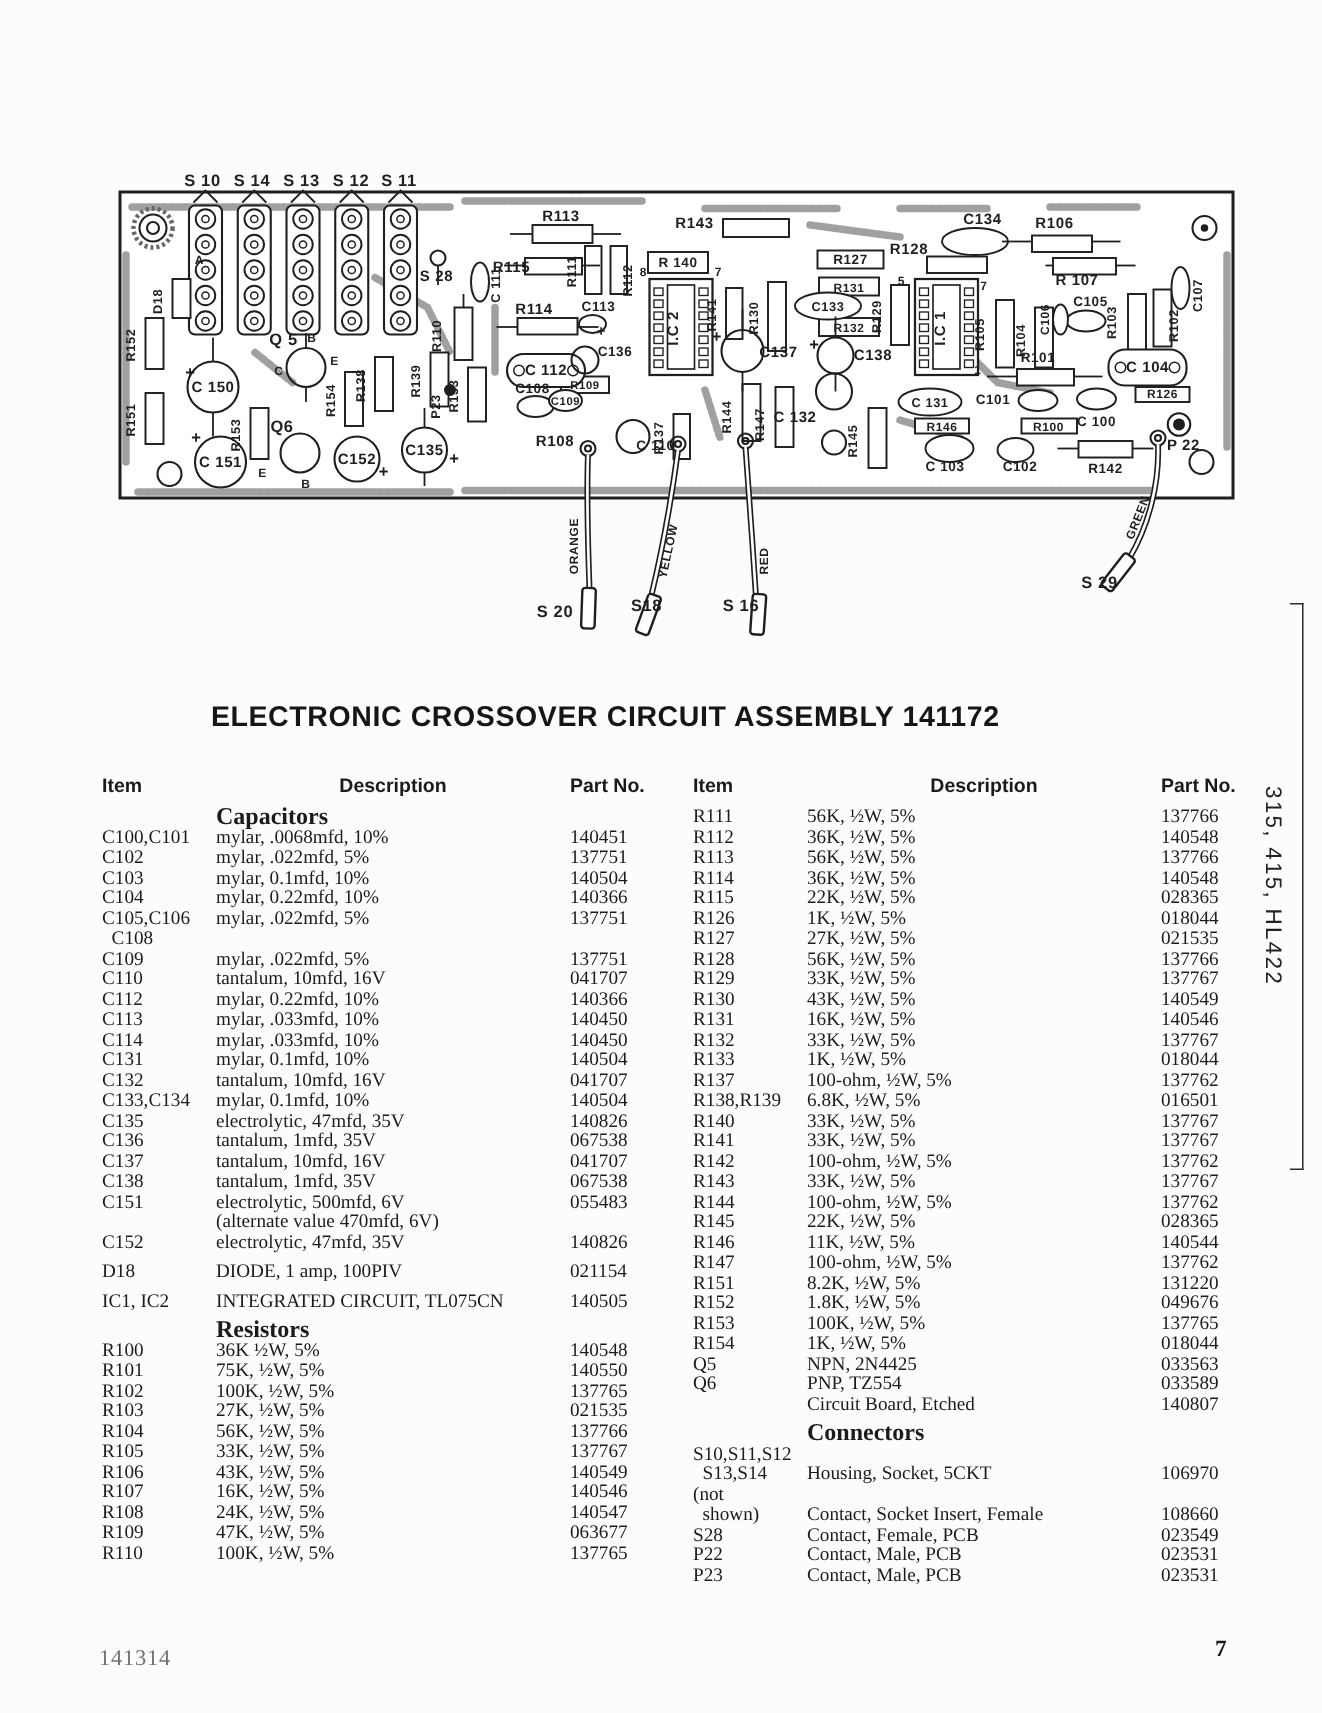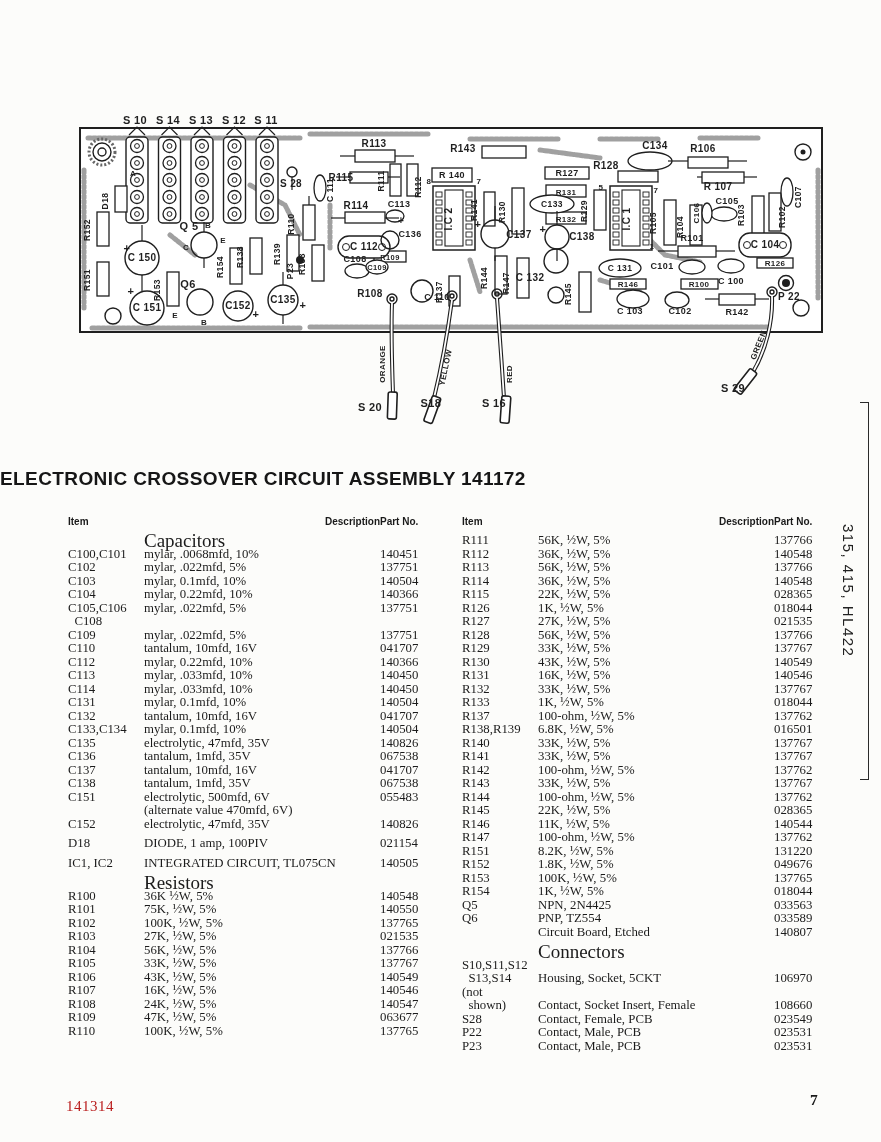--- a/index.html
+++ b/index.html
@@ -1,37 +1,37 @@
 <!DOCTYPE html>
 <html><head>
 <meta charset="utf-8">
 <style>
   html,body{margin:0;padding:0}
   body{width:881px;height:1142px;background:#fcfcfa;position:relative;overflow:hidden;
        font-family:"Liberation Serif",serif;color:#1b1b1b}
   #board{position:absolute;top:0;left:0}
-  .fig-title{position:absolute;top:468px;left:0;width:807px;text-align:left;
+  .fig-title{position:absolute;top:468px;left:0;width:807px;text-align:center;
        font-family:"Liberation Sans",sans-serif;font-weight:700;font-size:19px;letter-spacing:.4px;color:#161616}
   .cols{position:absolute;top:516px;left:68px;width:758px;display:flex;gap:30px}
   .col{width:364px}
-  .hdr{display:flex;font-family:"Liberation Sans",sans-serif;font-size:10px;font-weight:600;margin-bottom:7px;color:#1a1a1a}
+  .hdr{display:flex;font-family:"Liberation Sans",sans-serif;font-size:13px;font-weight:600;margin-bottom:7px;color:#1a1a1a}
   .h-item{width:76px}
-  .h-desc{flex:1;text-align:right}
+  .h-desc{flex:1;text-align:center}
   .h-part{width:52px}
   .prow{display:flex;font-size:12.8px;line-height:13.5px}
   .c-item{width:76px;white-space:pre-wrap}
   .c-desc{flex:1;white-space:pre-wrap}
   .c-part{width:52px}
-  .section .c-desc{font-weight:400;font-size:19px}
+  .section .c-desc{font-weight:700;font-size:16px}
   .gap{margin-top:6px}
   .spine{position:absolute;left:840px;top:524px;writing-mode:vertical-rl;
        font-family:"Liberation Sans",sans-serif;font-size:15px;letter-spacing:1.5px;color:#222}
   .spine-bracket{position:absolute;left:860px;top:402px;width:8px;height:376px;
        border-right:1.6px solid #2a2a2a;border-top:1.6px solid #2a2a2a;border-bottom:1.6px solid #2a2a2a}
-  .footer-left{position:absolute;left:66px;top:1098px;font-size:15px;letter-spacing:.5px;color:#b91c1c}
+  .footer-left{position:absolute;left:66px;top:1098px;font-size:15px;letter-spacing:.5px;color:#737373}
   .footer-page{position:absolute;left:810px;top:1091px;font-size:15.5px;font-weight:700;color:#191919}
 </style>
 </head>
 <body>
 
 <div class="page">
 
   <svg id="board" width="881" height="460" viewBox="0 0 881 460">
       <rect x="80" y="128" width="742" height="204" fill="#fff" stroke="#1f1f1f" stroke-width="2"></rect>
       <path d="M88,138 H300" fill="none" stroke="#8f8f8f" stroke-width="5" stroke-dasharray="3 2" stroke-linecap="round" opacity="0.85"></path>

